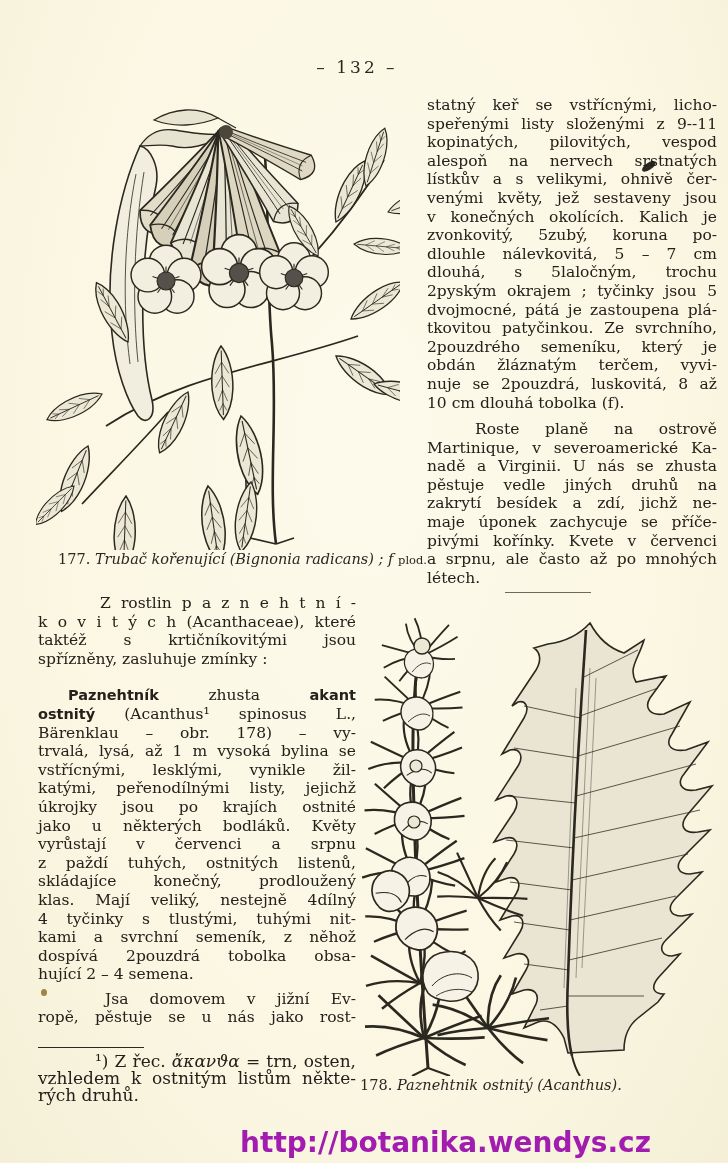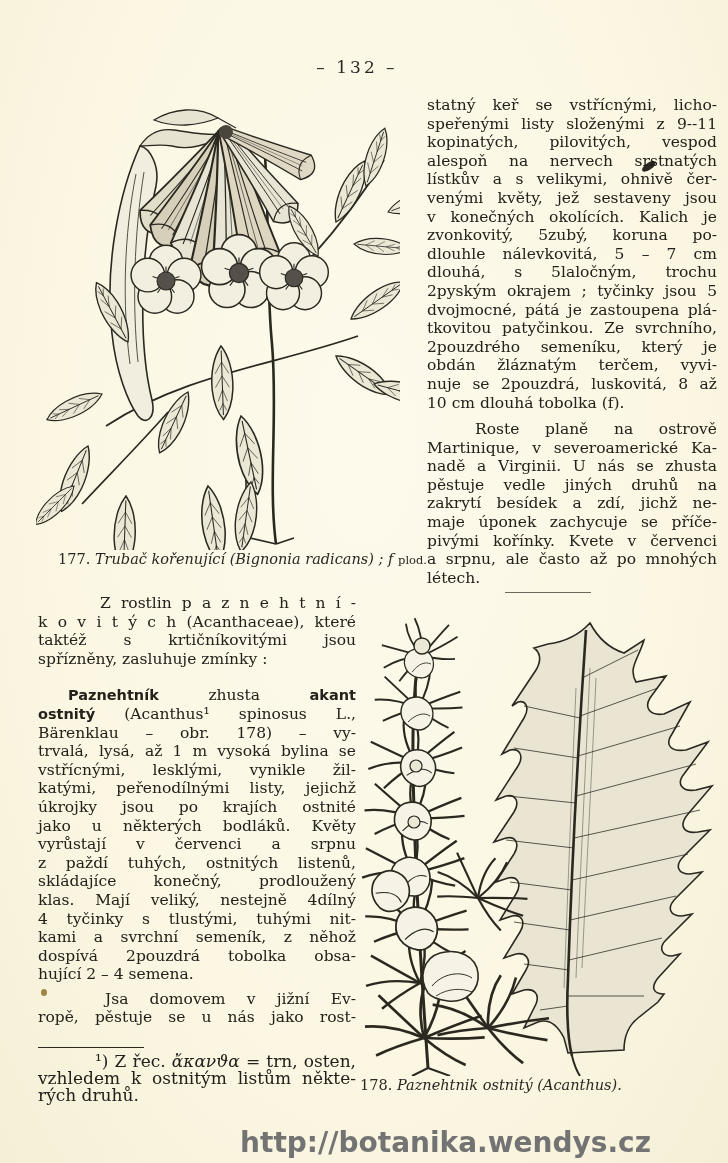--- a/index.html
+++ b/index.html
@@ -32,21 +32,21 @@
   .caption .small{font-size:11.5px;font-style:normal;}
   .cap177{left:58px;top:551px;}
   .cap178{left:360px;top:1077px;}
 
   .divider{position:absolute;left:505px;top:592px;width:86px;border-top:1.5px solid rgba(60,56,48,.75);}
   .fnrule{position:absolute;left:38px;top:1047px;width:106px;border-top:1.5px solid #2b2822;}
   .fnote{position:absolute;left:38px;top:1053px;width:318px;font-size:17px;line-height:17.2px;}
 
   .watermark{position:absolute;right:1px;top:1126px;white-space:nowrap;
              font-family:"DejaVu Sans", sans-serif;font-weight:bold;
-             font-size:28px;color:#737373;}
+             font-size:28px;color:#a21caf;}
 
   .fig{position:absolute;}
   .fig177{left:36px;top:94px;}
   .fig178{left:328px;top:598px;}
   .flabel{font-family:"DejaVu Serif",serif;font-style:italic;font-weight:bold;font-size:24px;fill:#23201b;}
 
   .blot{position:absolute;left:641px;top:163px;width:15px;height:7px;background:#14120e;
         border-radius:60% 40% 50% 50%;transform:rotate(-32deg);opacity:.9;}
   .speck{position:absolute;left:41px;top:989px;width:6px;height:7px;background:#8a6a1e;border-radius:50%;opacity:.8;}
 </style>

